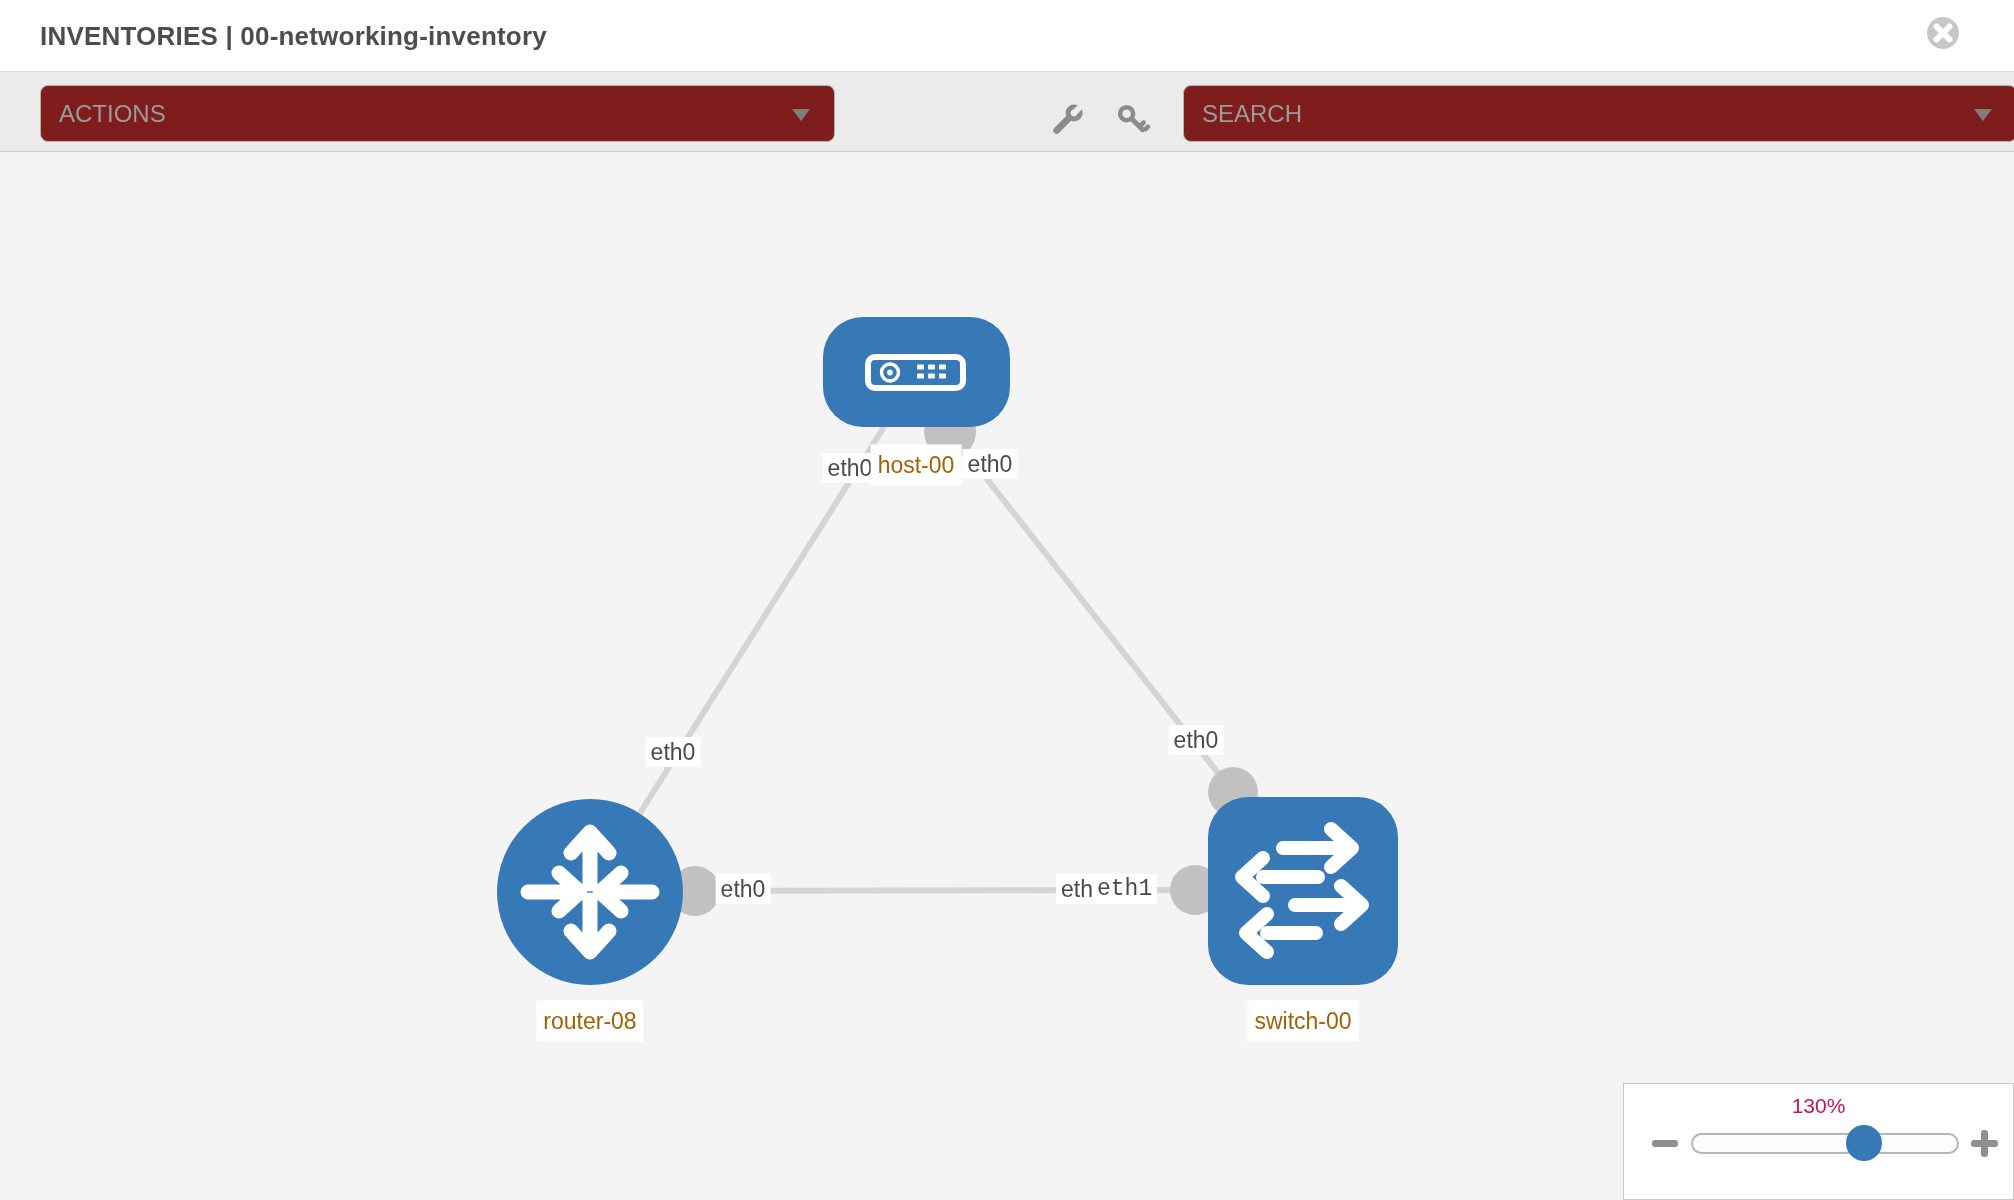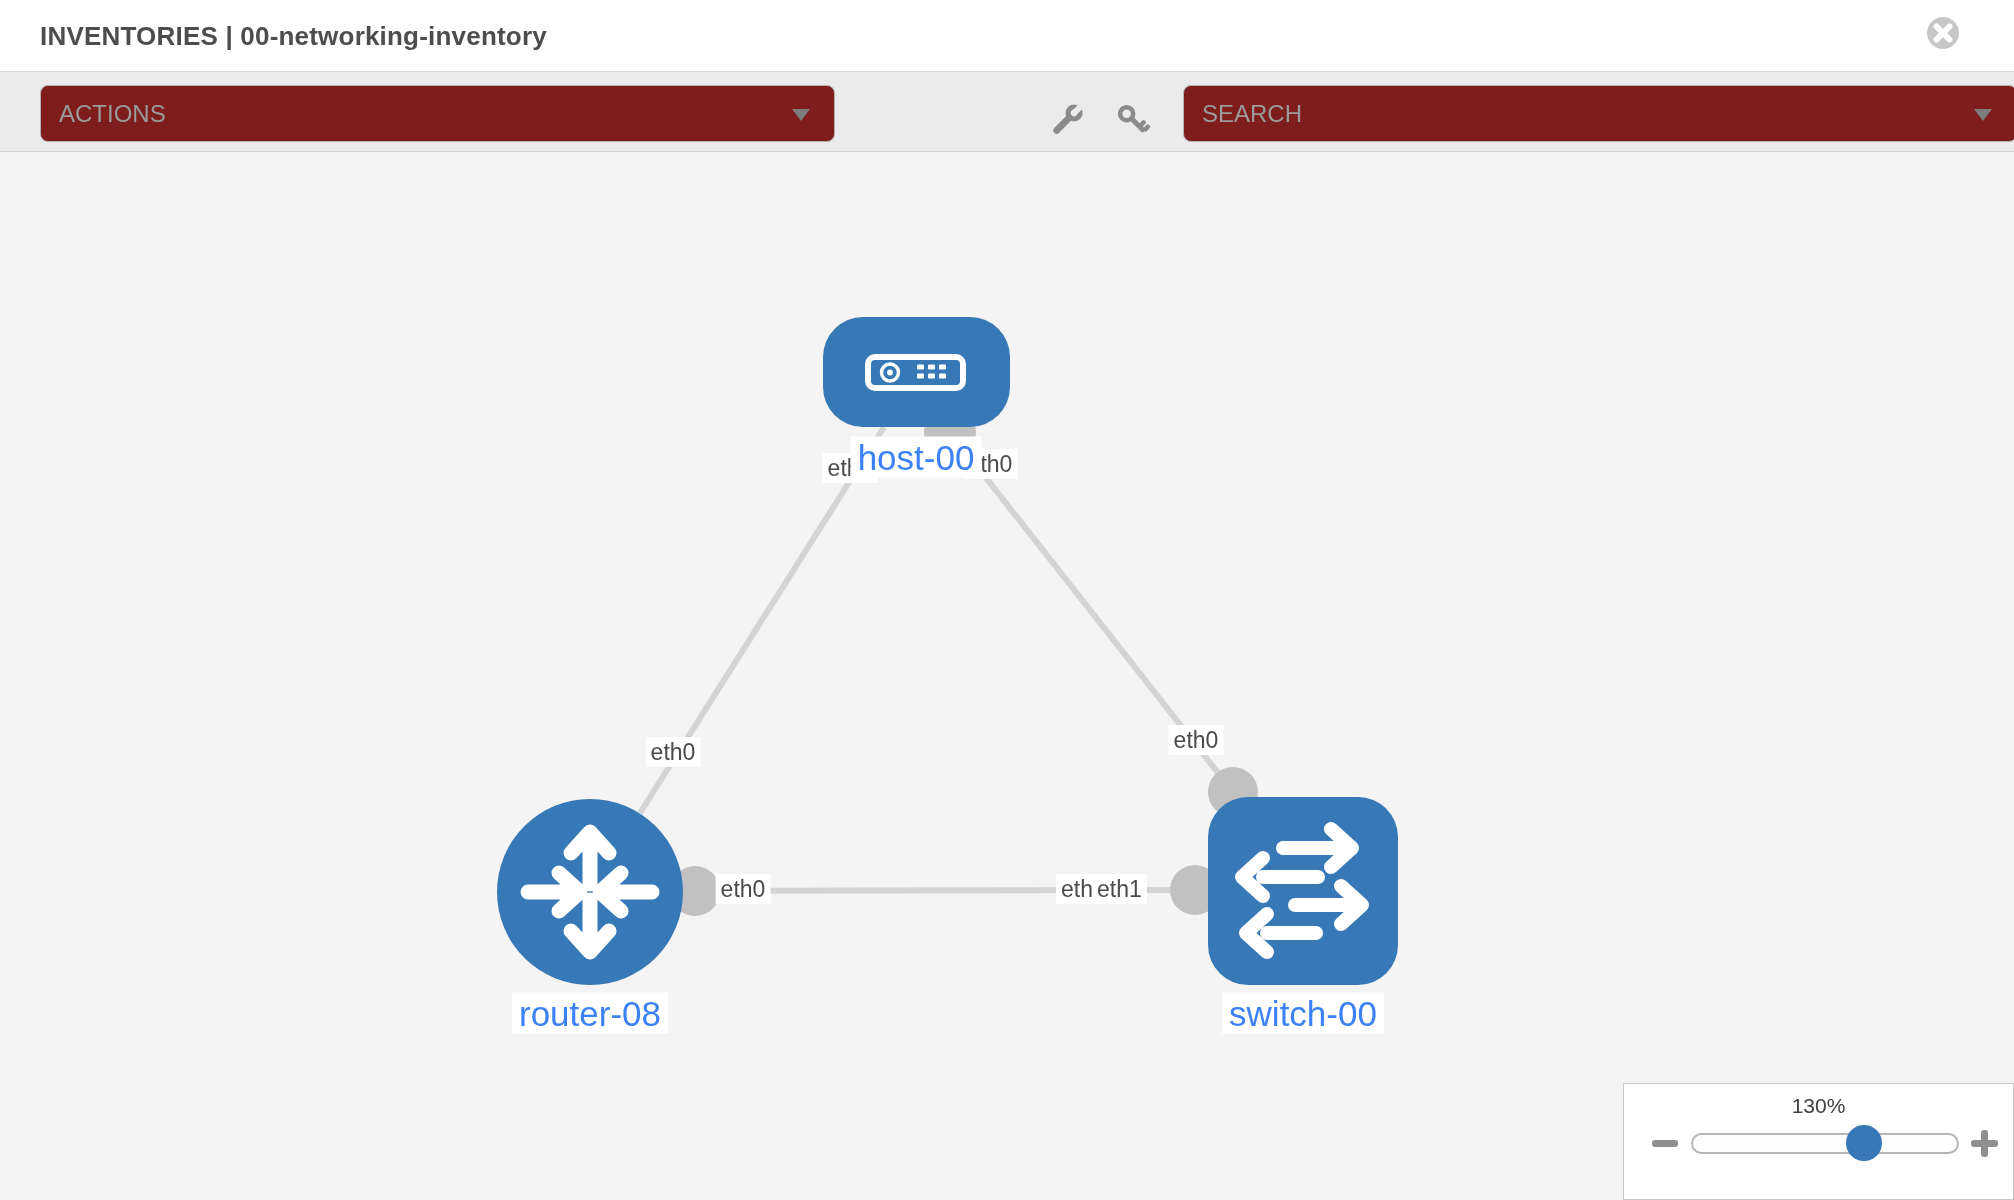--- a/index.html
+++ b/index.html
@@ -26,28 +26,28 @@
   .dd-search{left:1183px;width:834px;}
   .tb-icon{position:absolute;top:24px;width:48px;height:48px;cursor:pointer;}
   .tb-icon.wrench{left:1043px;}
   .tb-icon.key{left:1109px;}
 
   
   .canvas{position:absolute;left:0;top:152px;width:2014px;height:1048px;background:#f4f4f4;}
   .canvas svg{position:absolute;left:0;top:0;}
   .chip{position:absolute;background:#ffffff;color:#4a4a4a;font-size:23px;line-height:28px;
         padding:1px 5px;white-space:nowrap;transform:translate(-50%,-50%);}
-  .chip.node-label{font-size:35px;line-height:37px;padding:2px 7px;color:#3b82f6;}
+  .chip.node-label{font-size:23px;line-height:37px;padding:2px 7px;color:#a16207;margin-top:8px;}
   .chip.anchored{transform:translate(0,-50%);}
 
   
   .zoom-panel{position:absolute;left:1623px;top:1083px;width:391px;height:117px;
               background:#ffffff;border:1px solid #c8c8c8;box-sizing:border-box;}
   .zoom-level{position:absolute;left:0;top:10px;width:100%;text-align:center;
-              font-size:21px;color:#404040;}
+              font-size:21px;color:#be185d;}
   .zoom-minus{position:absolute;left:28px;top:56px;width:26px;height:7px;background:#8f8f8f;
               border-radius:3px;cursor:pointer;}
   .zoom-plus{position:absolute;left:347px;top:46px;width:27px;height:27px;cursor:pointer;}
   .zoom-plus::before{content:"";position:absolute;left:0;top:10px;width:27px;height:7px;
               background:#8f8f8f;border-radius:3px;}
   .zoom-plus::after{content:"";position:absolute;left:10px;top:0;width:7px;height:27px;
               background:#8f8f8f;border-radius:3px;}
   .zoom-track{position:absolute;left:67px;top:49px;width:268px;height:21px;background:#fdfdfd;
               border:2px solid #b5b5b5;border-radius:12px;box-sizing:border-box;cursor:pointer;}
   .zoom-handle{position:absolute;left:222px;top:41px;width:36px;height:36px;border-radius:50%;
@@ -155,21 +155,21 @@
         </g>
       </g>
     </svg>
 
     <div class="chip" style="left:850px;top:316px;">eth0</div>
     <div class="chip" style="left:673px;top:600px;">eth0</div>
     <div class="chip" style="left:990px;top:312px;">eth0</div>
     <div class="chip" style="left:1196px;top:588px;">eth0</div>
     <div class="chip" style="left:743px;top:737px;">eth0</div>
     <div class="chip anchored" style="left:1056px;top:737px;">eth0</div>
-    <div class="chip anchored" style="left:1092px;top:737px;">eth1</div>
+    <div class="chip anchored" style="left:1092px;top:737px;font-family:Liberation Mono, monospace;">eth1</div>
 
     <div class="chip node-label" style="left:916px;top:305px;">host-00</div>
     <div class="chip node-label" style="left:590px;top:861px;">router-08</div>
     <div class="chip node-label" style="left:1303px;top:861px;text-align:right;">switch-00</div>
   </div>
 
   <div class="zoom-panel">
     <div class="zoom-level">130%</div>
     <div class="zoom-minus"></div>
     <div class="zoom-track"></div>

